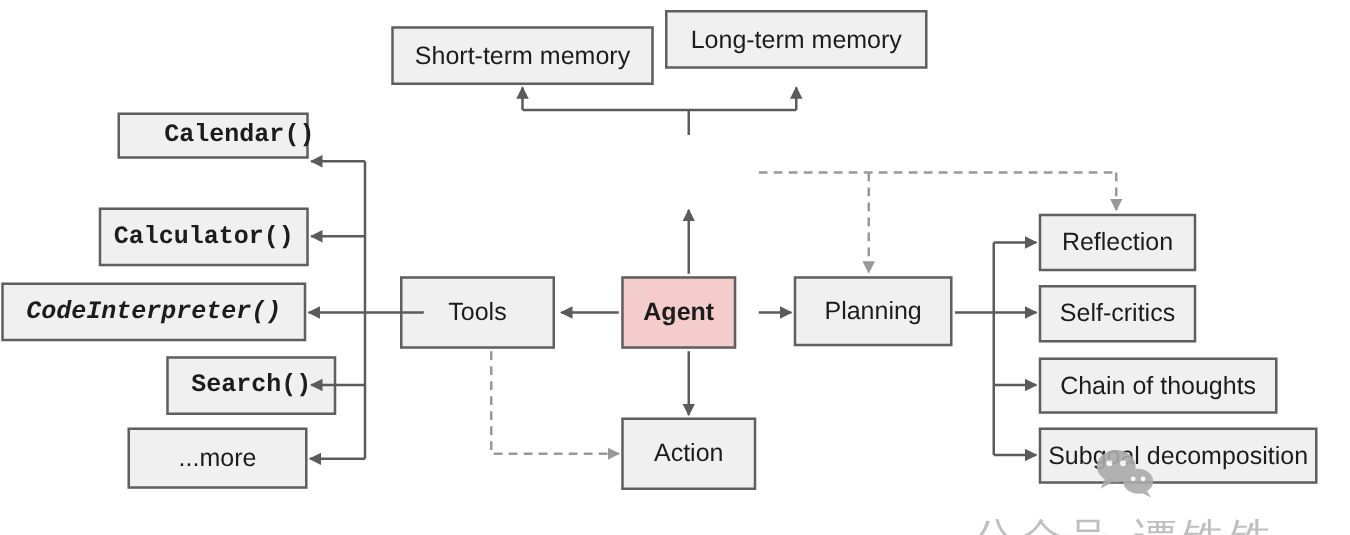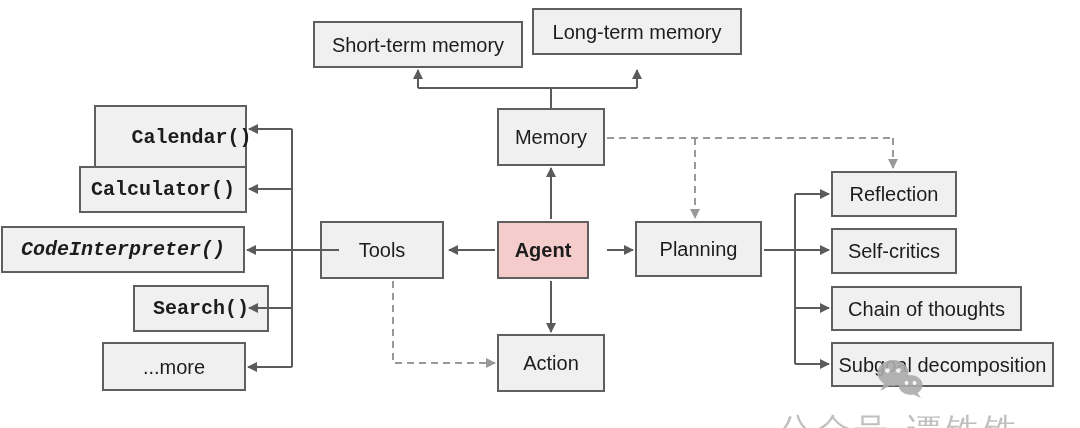--- a/index.html
+++ b/index.html
@@ -116,23 +116,22 @@
         <path d="M893 138 V168" marker-end="url(#mDash)"></path>
       </g>
       <g>
         <path d="M393 281 V363 H495" marker-end="url(#mDash)"></path>
       </g>
     </g>
   </svg>
 
   <div class="box" style="left:313px;top:21px;width:210px;height:47px;">Short-term memory</div>
   <div class="box" style="left:532px;top:8px;width:210px;height:47px;">Long-term memory</div>
-  <div class="box" style="left:497px;top:108px;width:108px;height:58px;">Memory</div>
 
-  <div class="box mono" style="left:94px;top:105px;width:153px;height:66px;padding-left:42px;">Calendar()</div>
+  <div class="box mono" style="left:94px;top:90px;width:153px;height:37px;padding-left:42px;">Calendar()</div>
   <div class="box mono" style="left:79px;top:166px;width:168px;height:47px;">Calculator()</div>
   <div class="box mono" style="left:1px;top:226px;width:244px;height:47px;font-style:italic;">CodeInterpreter()</div>
   <div class="box mono" style="left:133px;top:285px;width:136px;height:47px;">Search()</div>
   <div class="box" style="left:102px;top:342px;width:144px;height:49px;">...more</div>
 
   <div class="box" style="left:320px;top:221px;width:124px;height:58px;">Tools</div>
   <div class="box agent" style="left:497px;top:221px;width:92px;height:58px;">Agent</div>
   <div class="box" style="left:497px;top:334px;width:108px;height:58px;">Action</div>
   <div class="box" style="left:635px;top:221px;width:127px;height:56px;">Planning</div>
 

